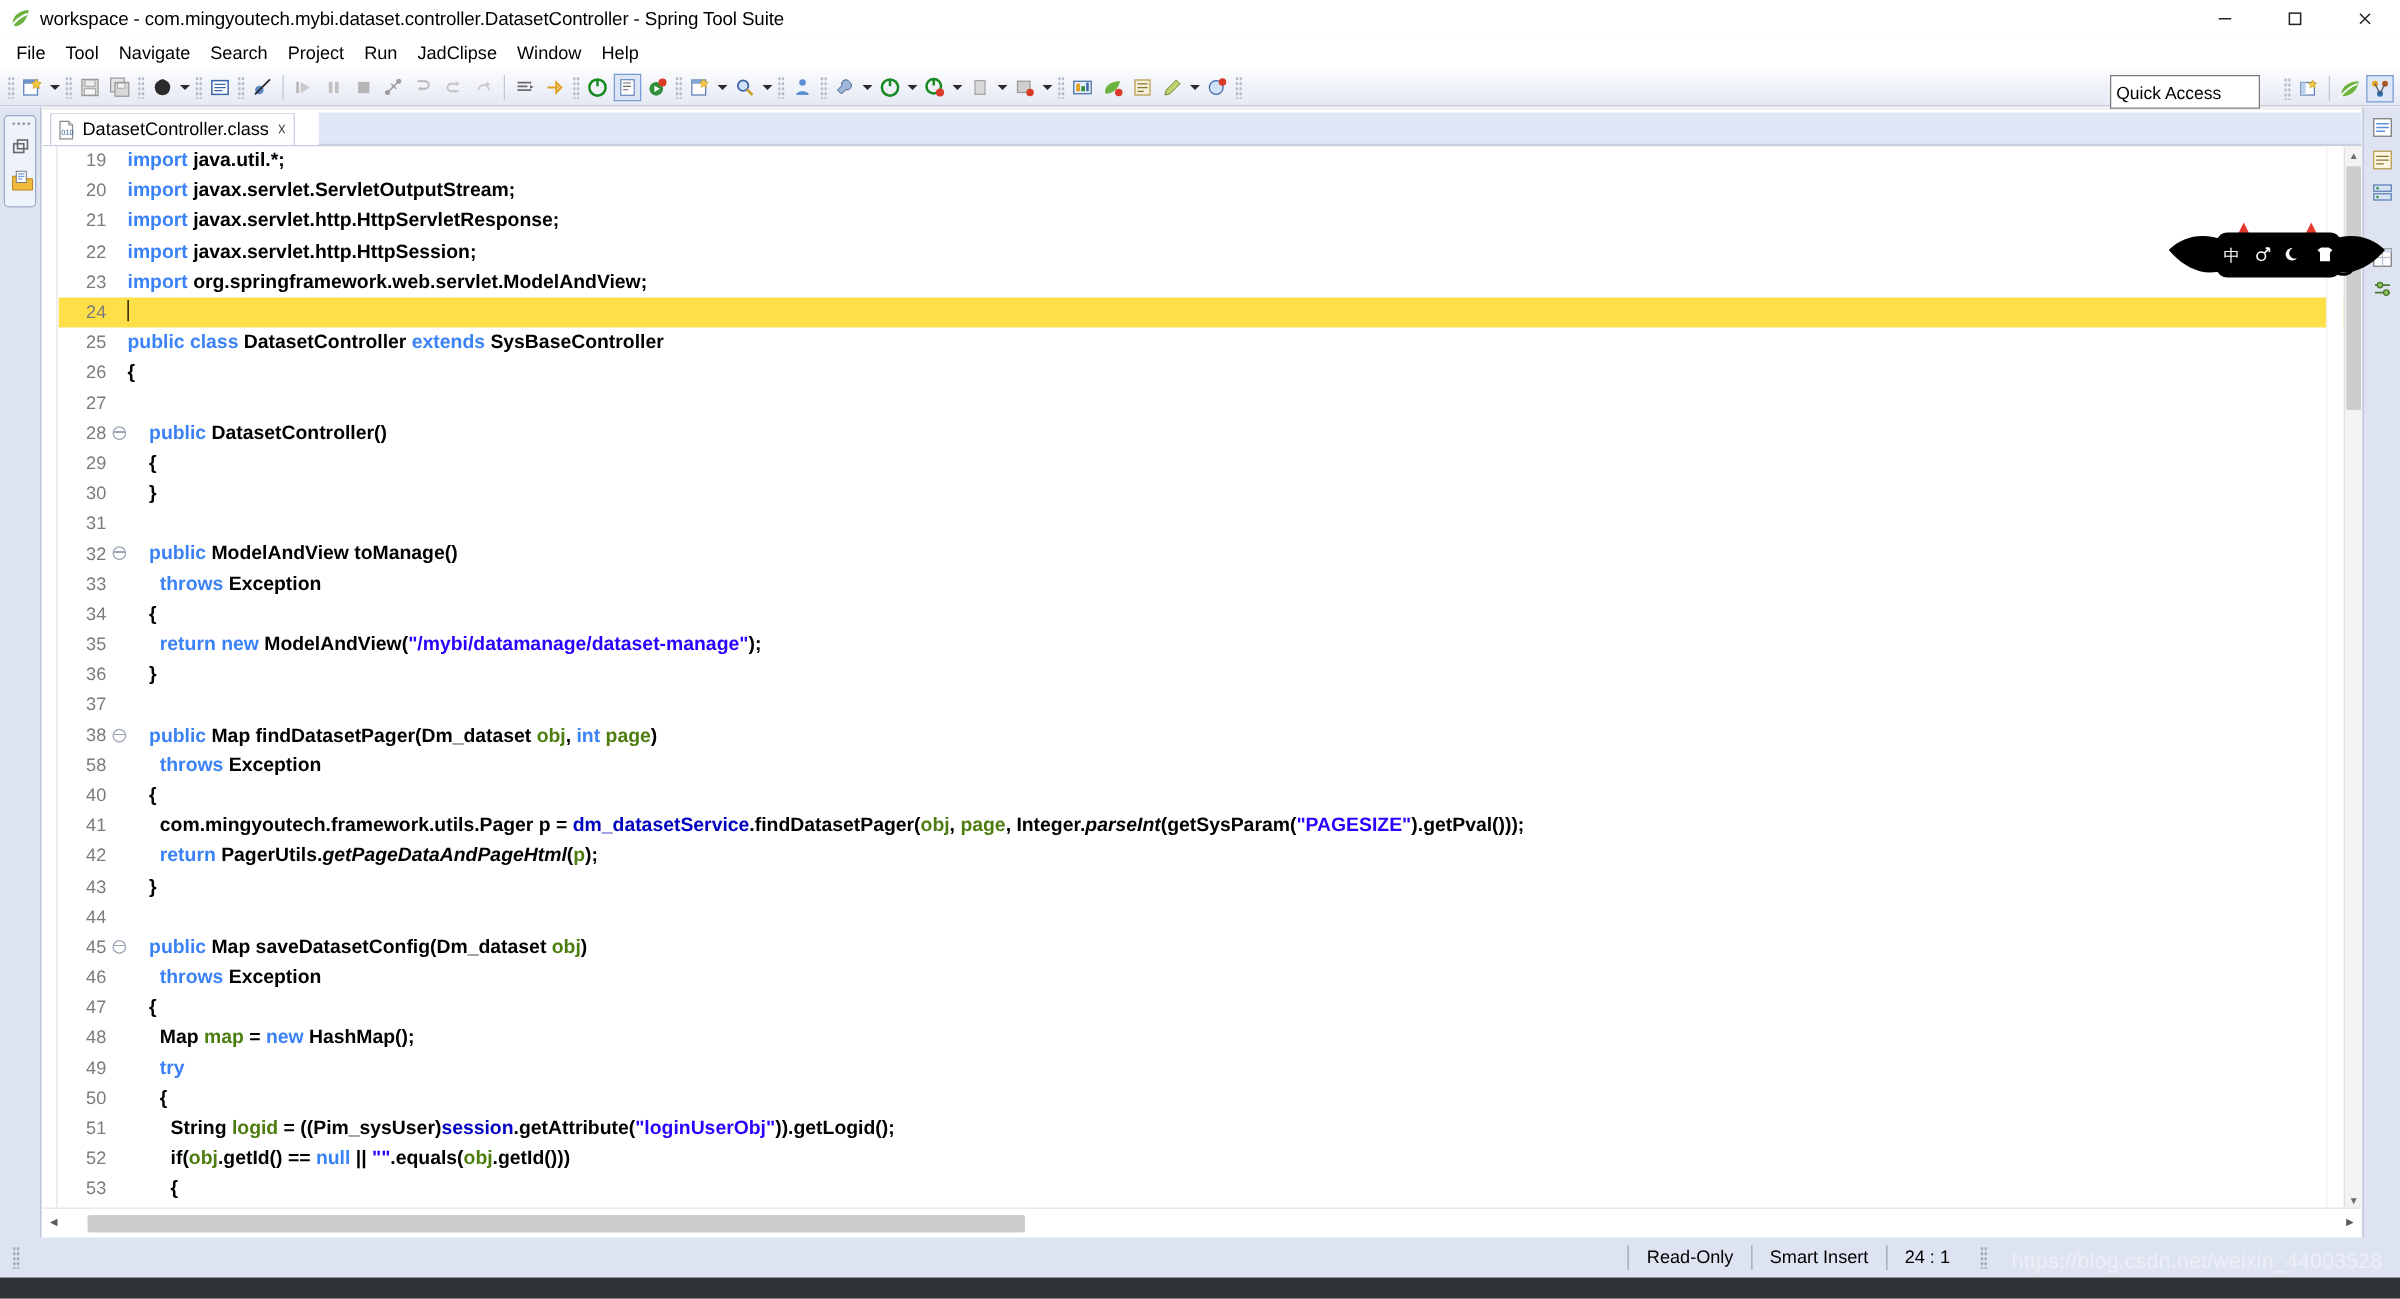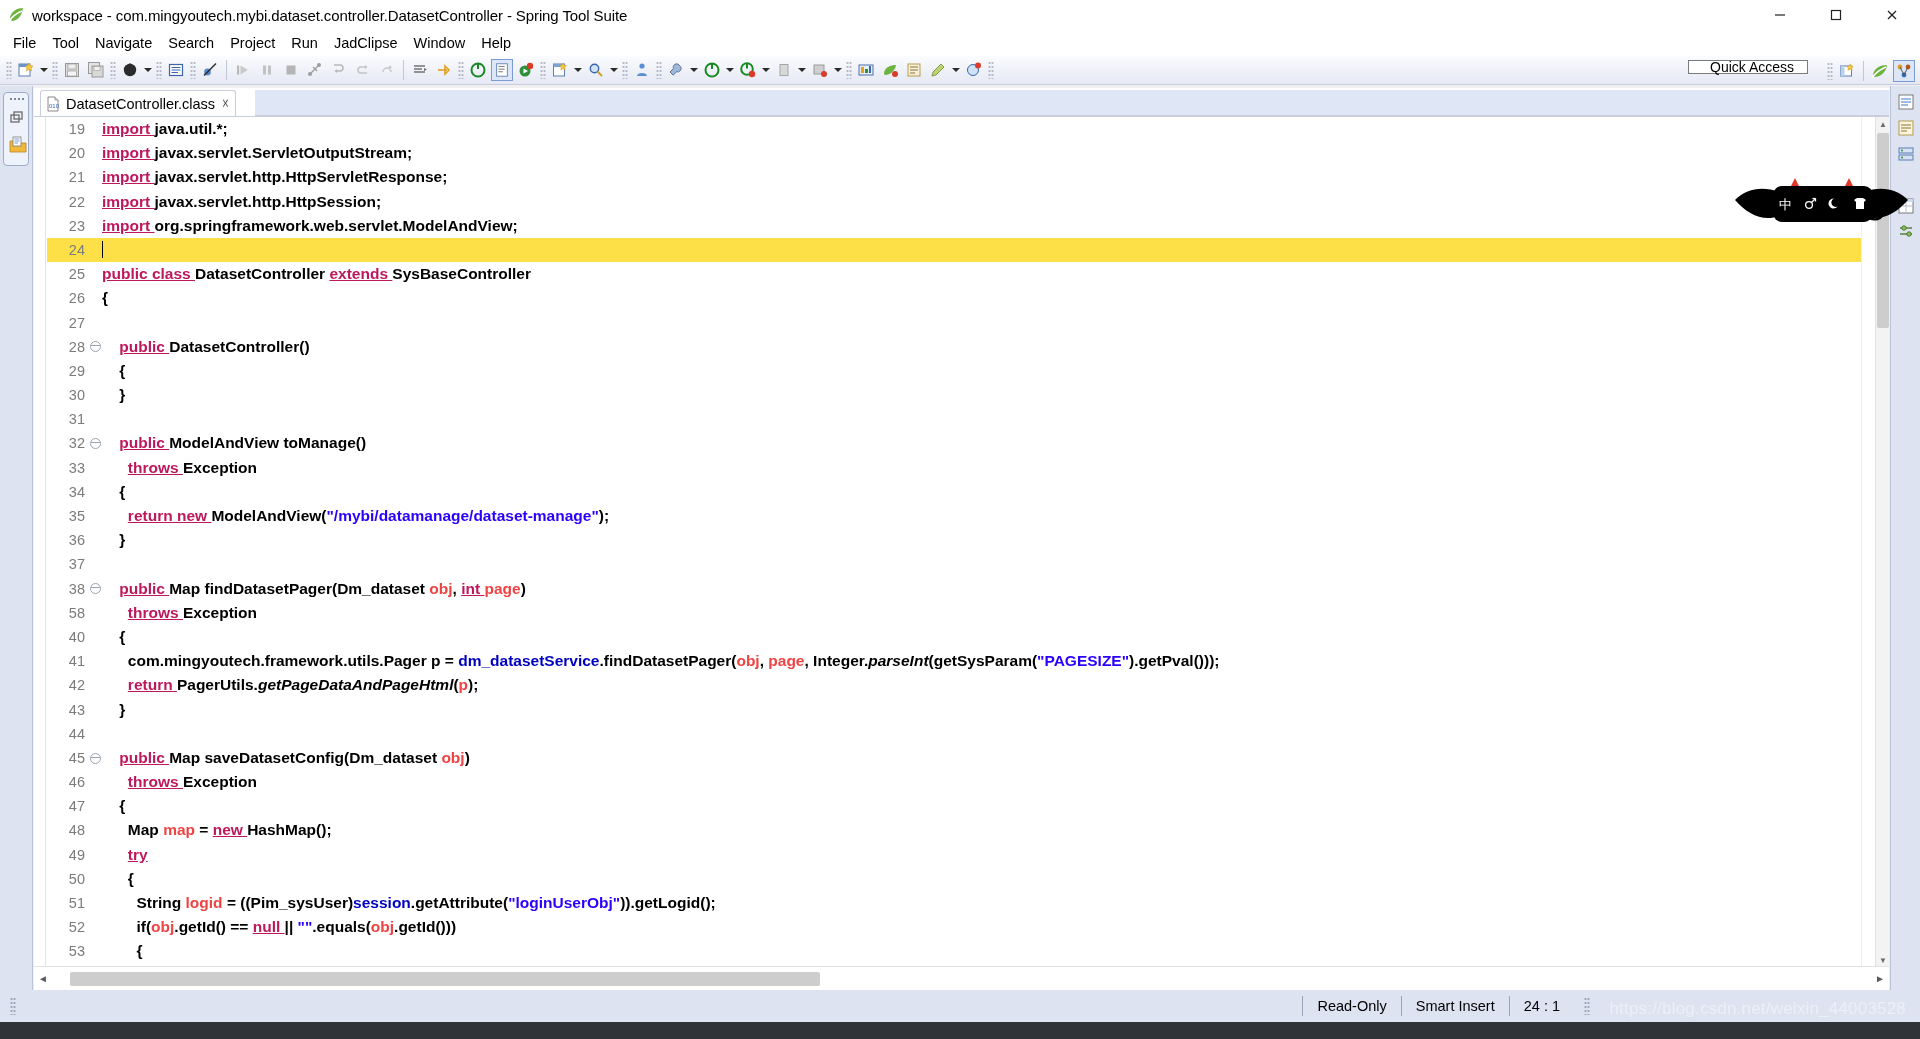--- a/index.html
+++ b/index.html
@@ -87,24 +87,24 @@
     flex: 0 0 auto;
   }
   .tb-arrow::after {
     content: ""; width: 0; height: 0;
     border-left: 4px solid transparent;
     border-right: 4px solid transparent;
     border-top: 4px solid #2a2a2a;
   }
   .quick-access {
     position: absolute; right: 112px; top: 4px;
-    width: 120px; height: 14px;
+    width: 120px; height: 27px;
     background: #ffffff; border: 1px solid #7b7b7b;
     font-size: 14px; color: #000;
-    display: flex; align-items: center; padding-left: 21px;
+    display: flex; align-items: center; padding-left: 4px;
   }
   .perspective-zone {
     position: absolute; right: 4px; top: 3px;
     height: 23px; display: flex; align-items: center;
   }
 
   
   .leftbar {
     position: absolute; left: 0; top: 86px;
     width: 33px; height: 904px;
@@ -212,24 +212,24 @@
   }
   .fold.has::before {
     content: ""; display: inline-block;
     width: 9px; height: 9px;
     border: 1px solid #9aa3b5; border-radius: 50%;
     position: relative; top: 1px;
     background:
       linear-gradient(to bottom, transparent 3px, #9aa3b5 3px, #9aa3b5 4px, transparent 4px);
   }
   .ctext { display: inline; }
-  .kw   { color: #be185d; text-decoration: underline; }          
+  .kw   { color: #3b82f6; }          
   .str  { color: #2a00ff; }          
   .fld  { color: #0000c0; }          
-  .par  { color: #ef4444; }          
+  .par  { color: #4d7c0f; }          
   .ital { font-style: italic; }
   .plain{ color: #000000; }
 
   .caret {
     display: inline-block; width: 1px; height: 17px;
     background: #000; vertical-align: -3px;
   }
 
   
   .vscroll {

